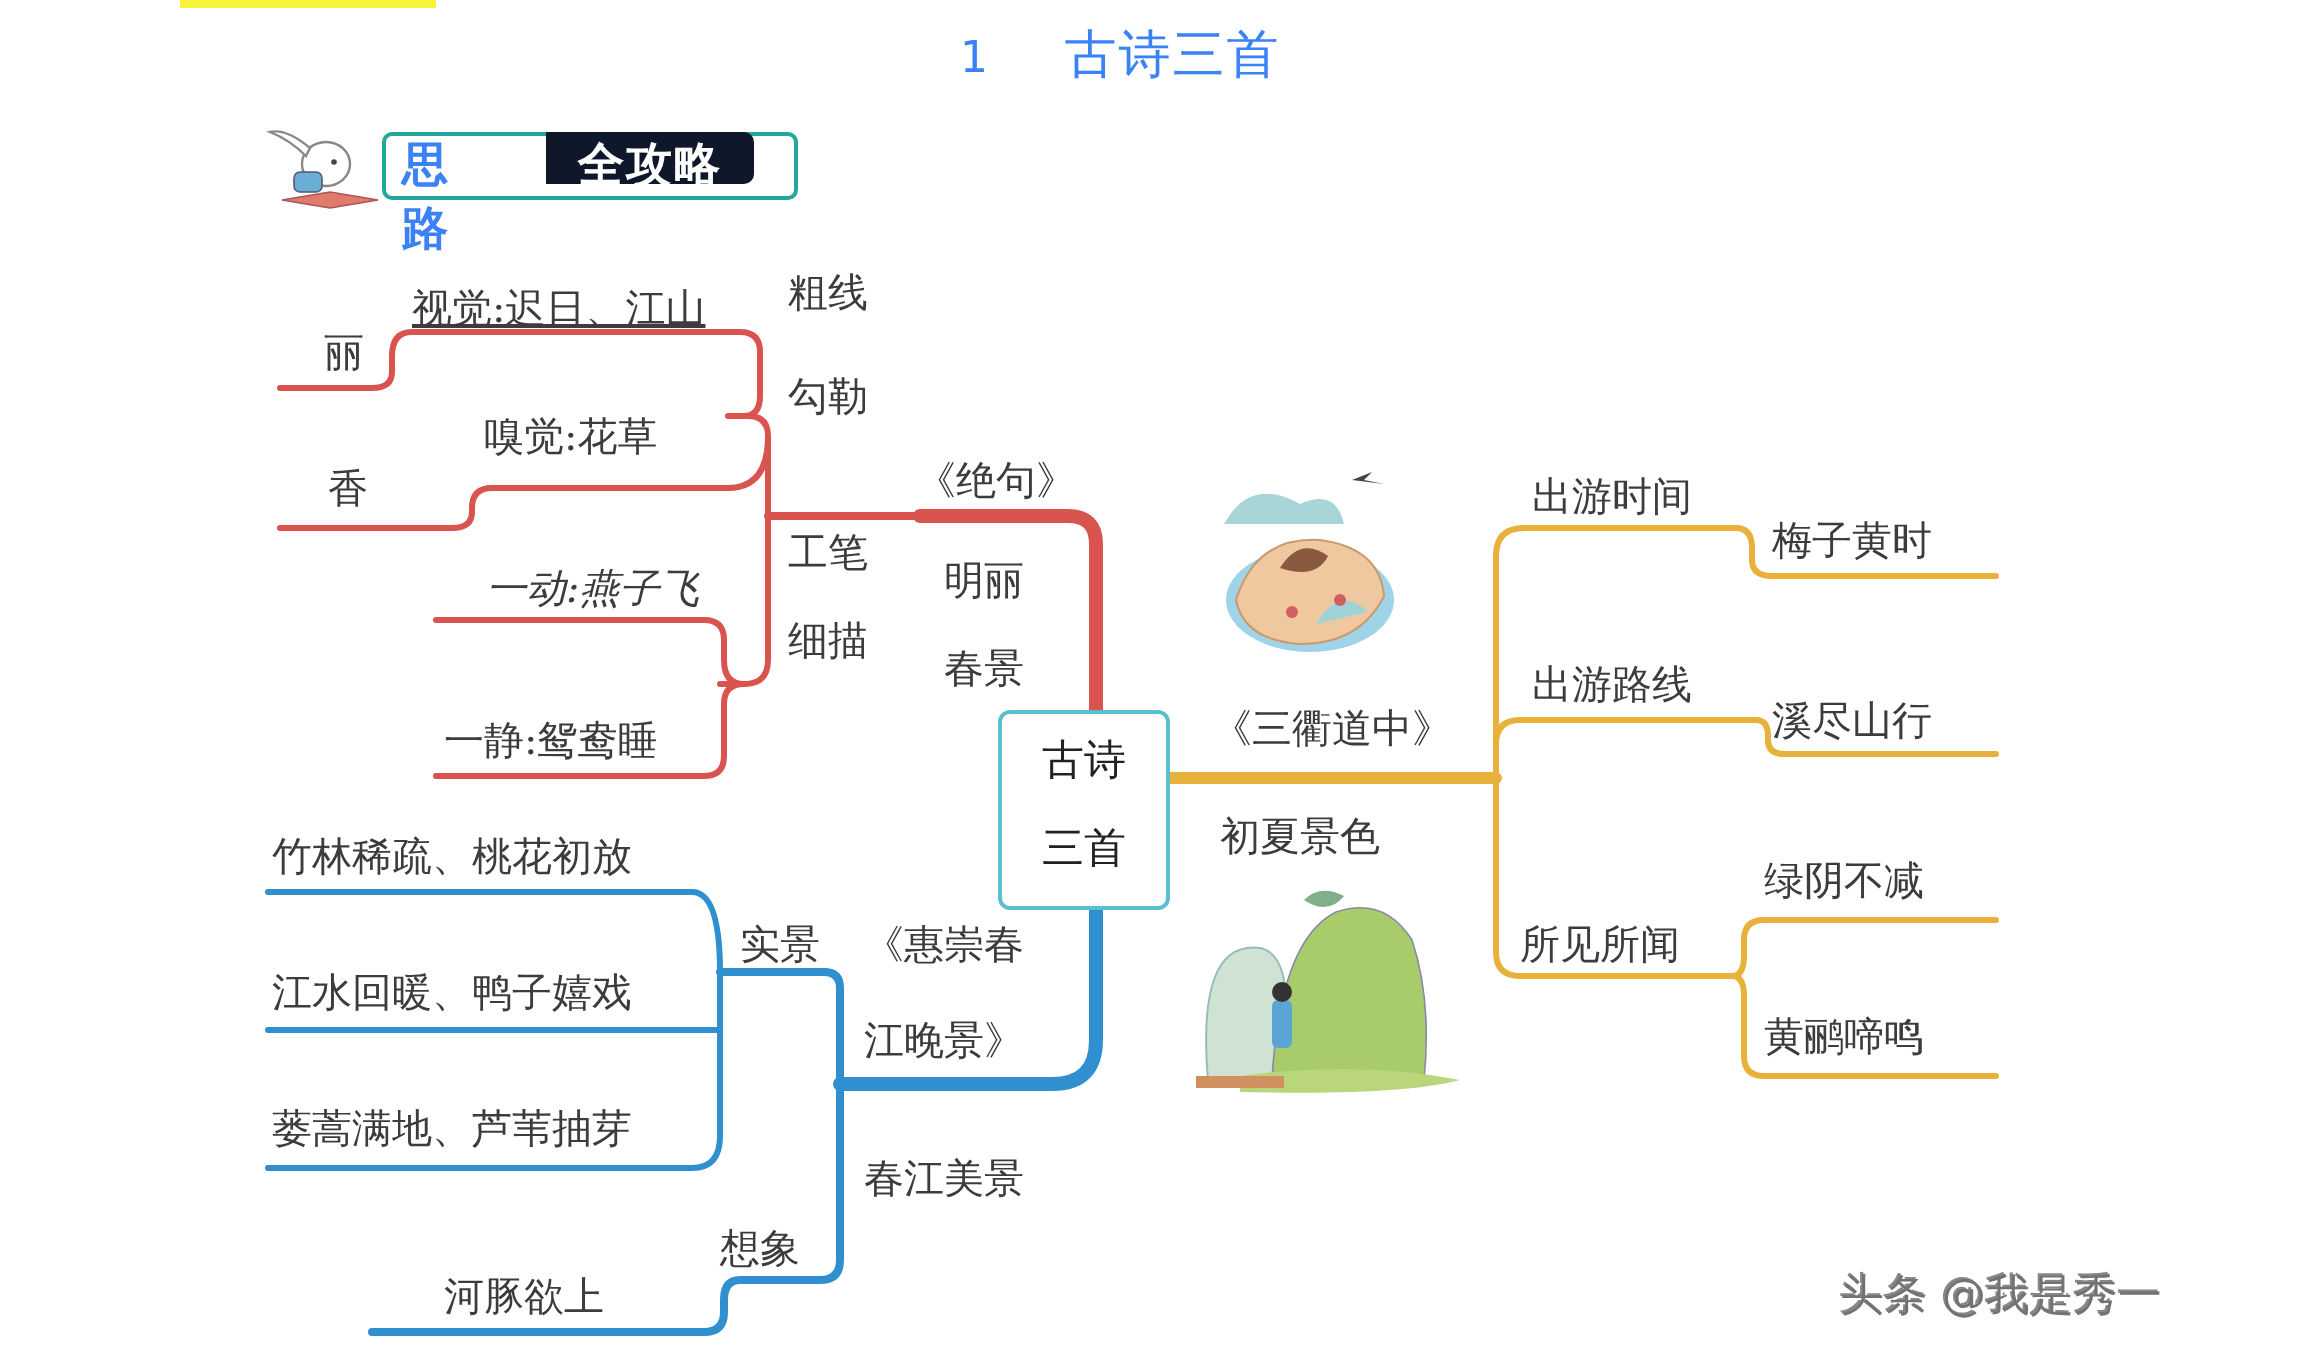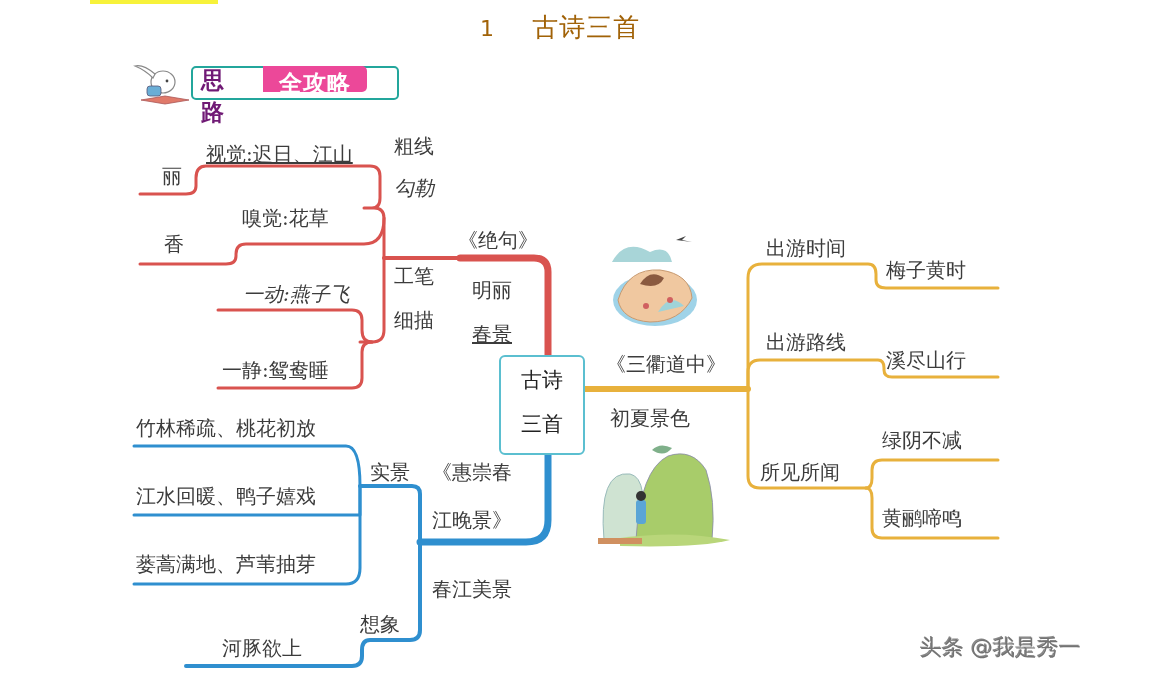--- a/index.html
+++ b/index.html
@@ -1,28 +1,28 @@
 <!DOCTYPE html>
 <html><head>
 <meta charset="utf-8">
 <style>
   html,body{margin:0;padding:0;}
   body{width:1152px;height:683px;background:#fff;position:relative;overflow:hidden;
        font-family:"DejaVu Serif","Liberation Serif",serif;color:#3a3a3a;}
   .yellow-tab{position:absolute;left:90px;top:-6px;width:128px;height:10px;background:#f7f23a;}
   .title{position:absolute;top:10px;left:480px;font-family:"DejaVu Sans","Liberation Sans",sans-serif;
-         font-size:26px;color:#a16207;letter-spacing:1px;}
+         font-size:26px;color:#3b82f6;letter-spacing:1px;}
   .title .num{margin-right:28px;font-size:22px;}
   .banner{position:absolute;left:133px;top:62px;height:38px;}
   .banner .mascot{position:absolute;left:0;top:0;width:64px;height:44px;}
   .banner .left{position:absolute;left:58px;top:4px;height:30px;width:204px;border:2px solid #23a69c;
                 border-radius:5px;background:#fff;}
-  .banner .l1{position:absolute;left:68px;top:4px;font-family:Liberation Mono, monospace;font-weight:bold;
-              font-size:23px;color:#701a75;line-height:32px;}
-  .banner .r{position:absolute;left:130px;top:4px;height:26px;width:104px;background:#ec4899;
+  .banner .l1{position:absolute;left:68px;top:4px;font-family:Liberation Sans, sans-serif;font-weight:bold;
+              font-size:23px;color:#3b82f6;line-height:32px;}
+  .banner .r{position:absolute;left:140px;top:4px;height:26px;width:104px;background:#0f172a;
              border-radius:0 5px 5px 0;color:#fff;font-family:"DejaVu Sans",sans-serif;font-weight:bold;
              font-size:23px;line-height:34px;text-align:center;letter-spacing:1px;}
   svg.map{position:absolute;left:0;top:0;}
   .lbl{position:absolute;white-space:nowrap;font-size:20px;color:#3c3c3c;line-height:24px;}
   .center-box{position:absolute;left:499px;top:355px;width:82px;height:96px;border:2px solid #5bbfd0;
               border-radius:6px;background:#fff;font-family:Liberation Serif, serif;font-size:21px;
               color:#222;text-align:center;}
   .center-box div{line-height:22px;}
   .watermark{position:absolute;left:920px;top:633px;font-family:"DejaVu Sans",sans-serif;font-size:22px;
              color:#737373;text-shadow:1px 1px 0 #fff,-1px -1px 0 #888;}
@@ -104,23 +104,23 @@
   </g>
 </svg>
 
 <div class="center-box">
   <div style="margin-top:12px">古诗</div>
   <div style="margin-top:22px">三首</div>
 </div>
 
 <span class="lbl" style="left:458px;top:228px;">《绝句》</span>
 <span class="lbl" style="left:472px;top:278px;">明丽</span>
-<span class="lbl" style="left:472px;top:322px;text-decoration:underline;">春景</span>
+<span class="lbl" style="left:472px;top:322px;">春景</span>
 <span class="lbl" style="left:394px;top:134px;">粗线</span>
-<span class="lbl" style="left:394px;top:176px;font-style:italic;">勾勒</span>
+<span class="lbl" style="left:394px;top:186px;">勾勒</span>
 <span class="lbl" style="left:394px;top:264px;">工笔</span>
 <span class="lbl" style="left:394px;top:308px;">细描</span>
 <span class="lbl" style="left:206px;top:142px;text-decoration:underline;">视觉:迟日、江山</span>
 <span class="lbl" style="left:162px;top:164px;">丽</span>
 <span class="lbl" style="left:242px;top:206px;">嗅觉:花草</span>
 <span class="lbl" style="left:164px;top:232px;">香</span>
 <span class="lbl" style="left:243px;top:282px;font-style:italic;">一动:燕子飞</span>
 <span class="lbl" style="left:222px;top:358px;">一静:鸳鸯睡</span>
 
 <span class="lbl" style="left:606px;top:352px;">《三衢道中》</span>

